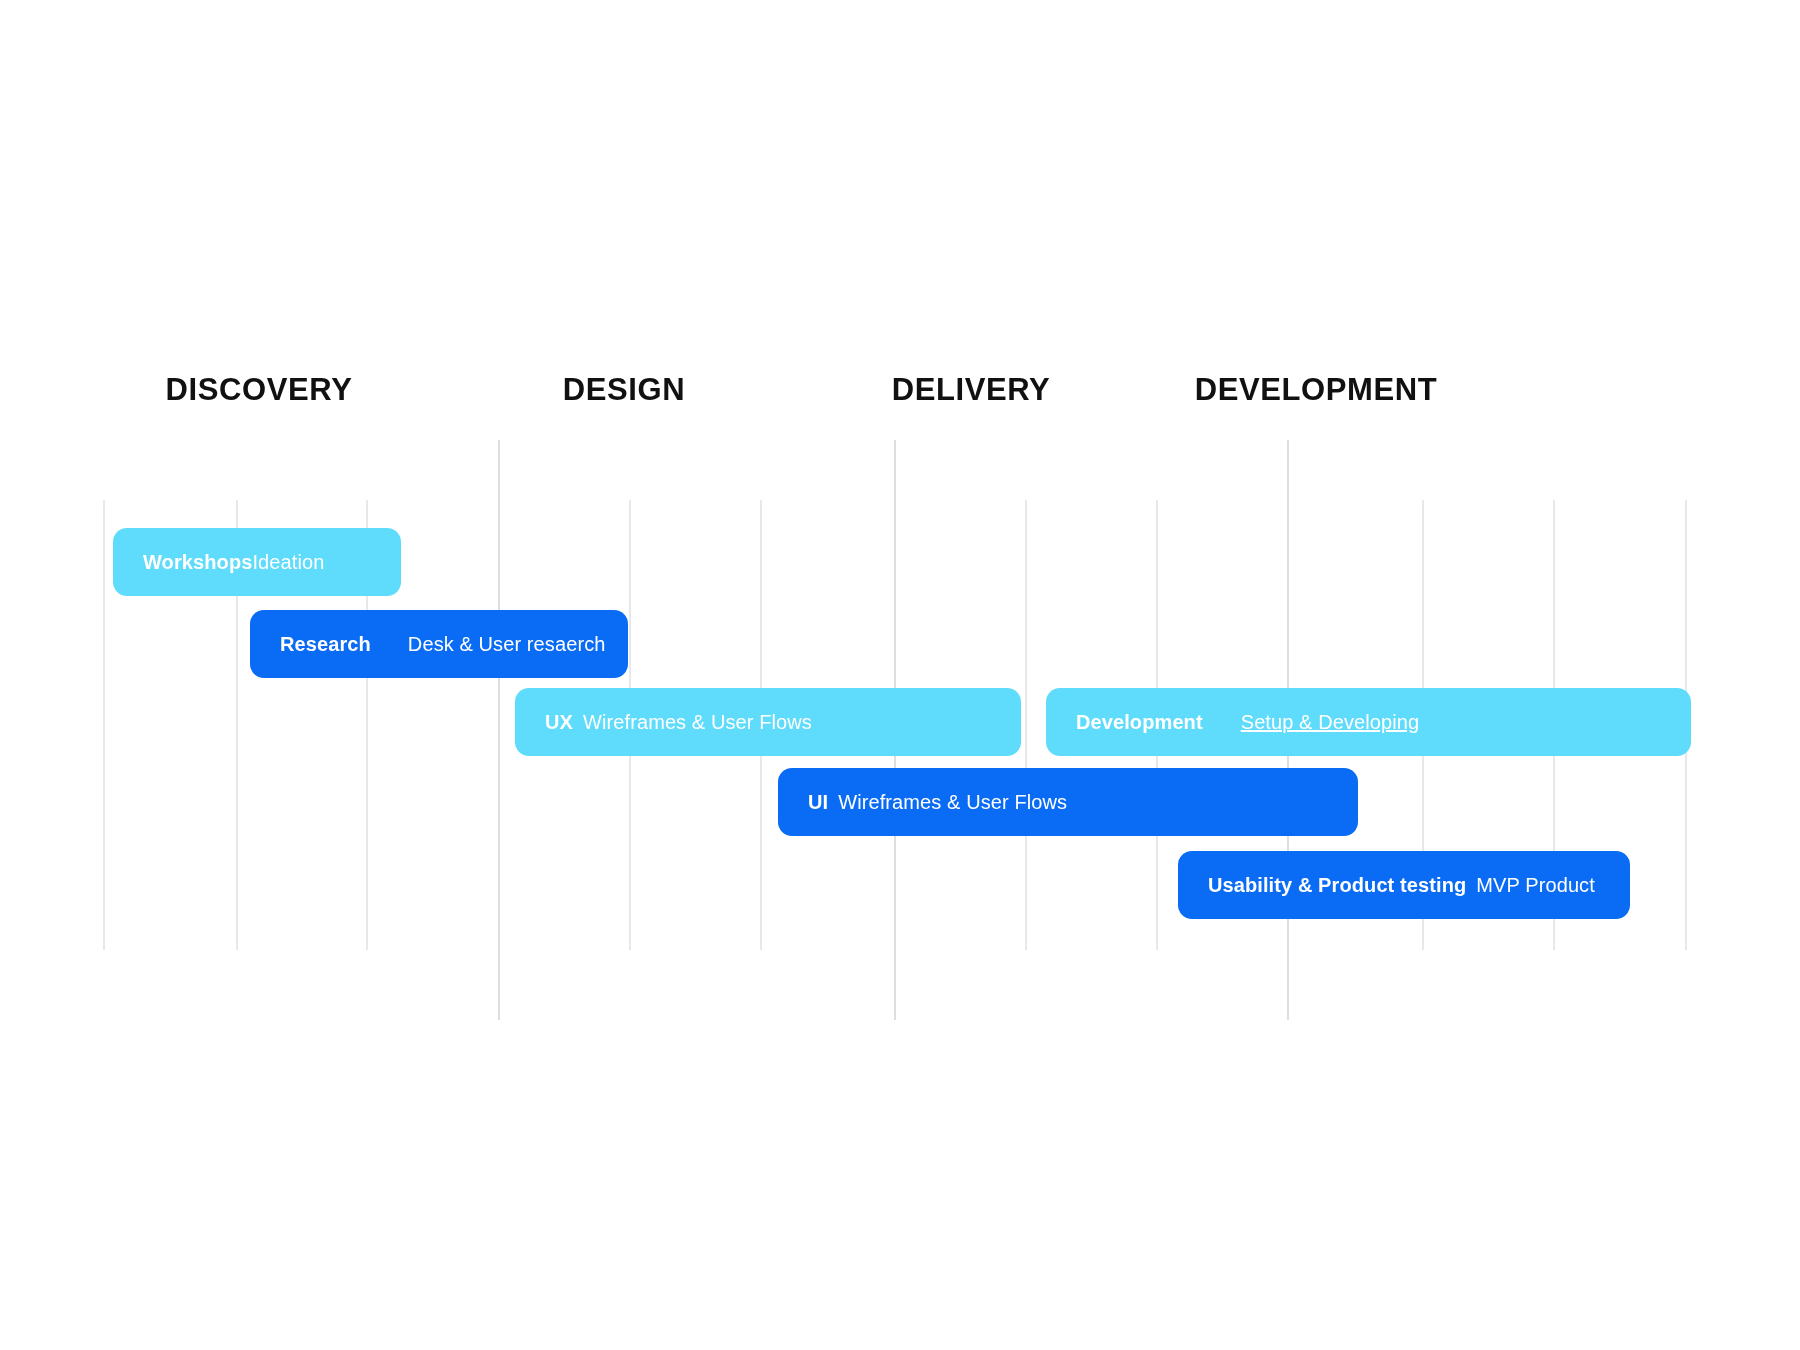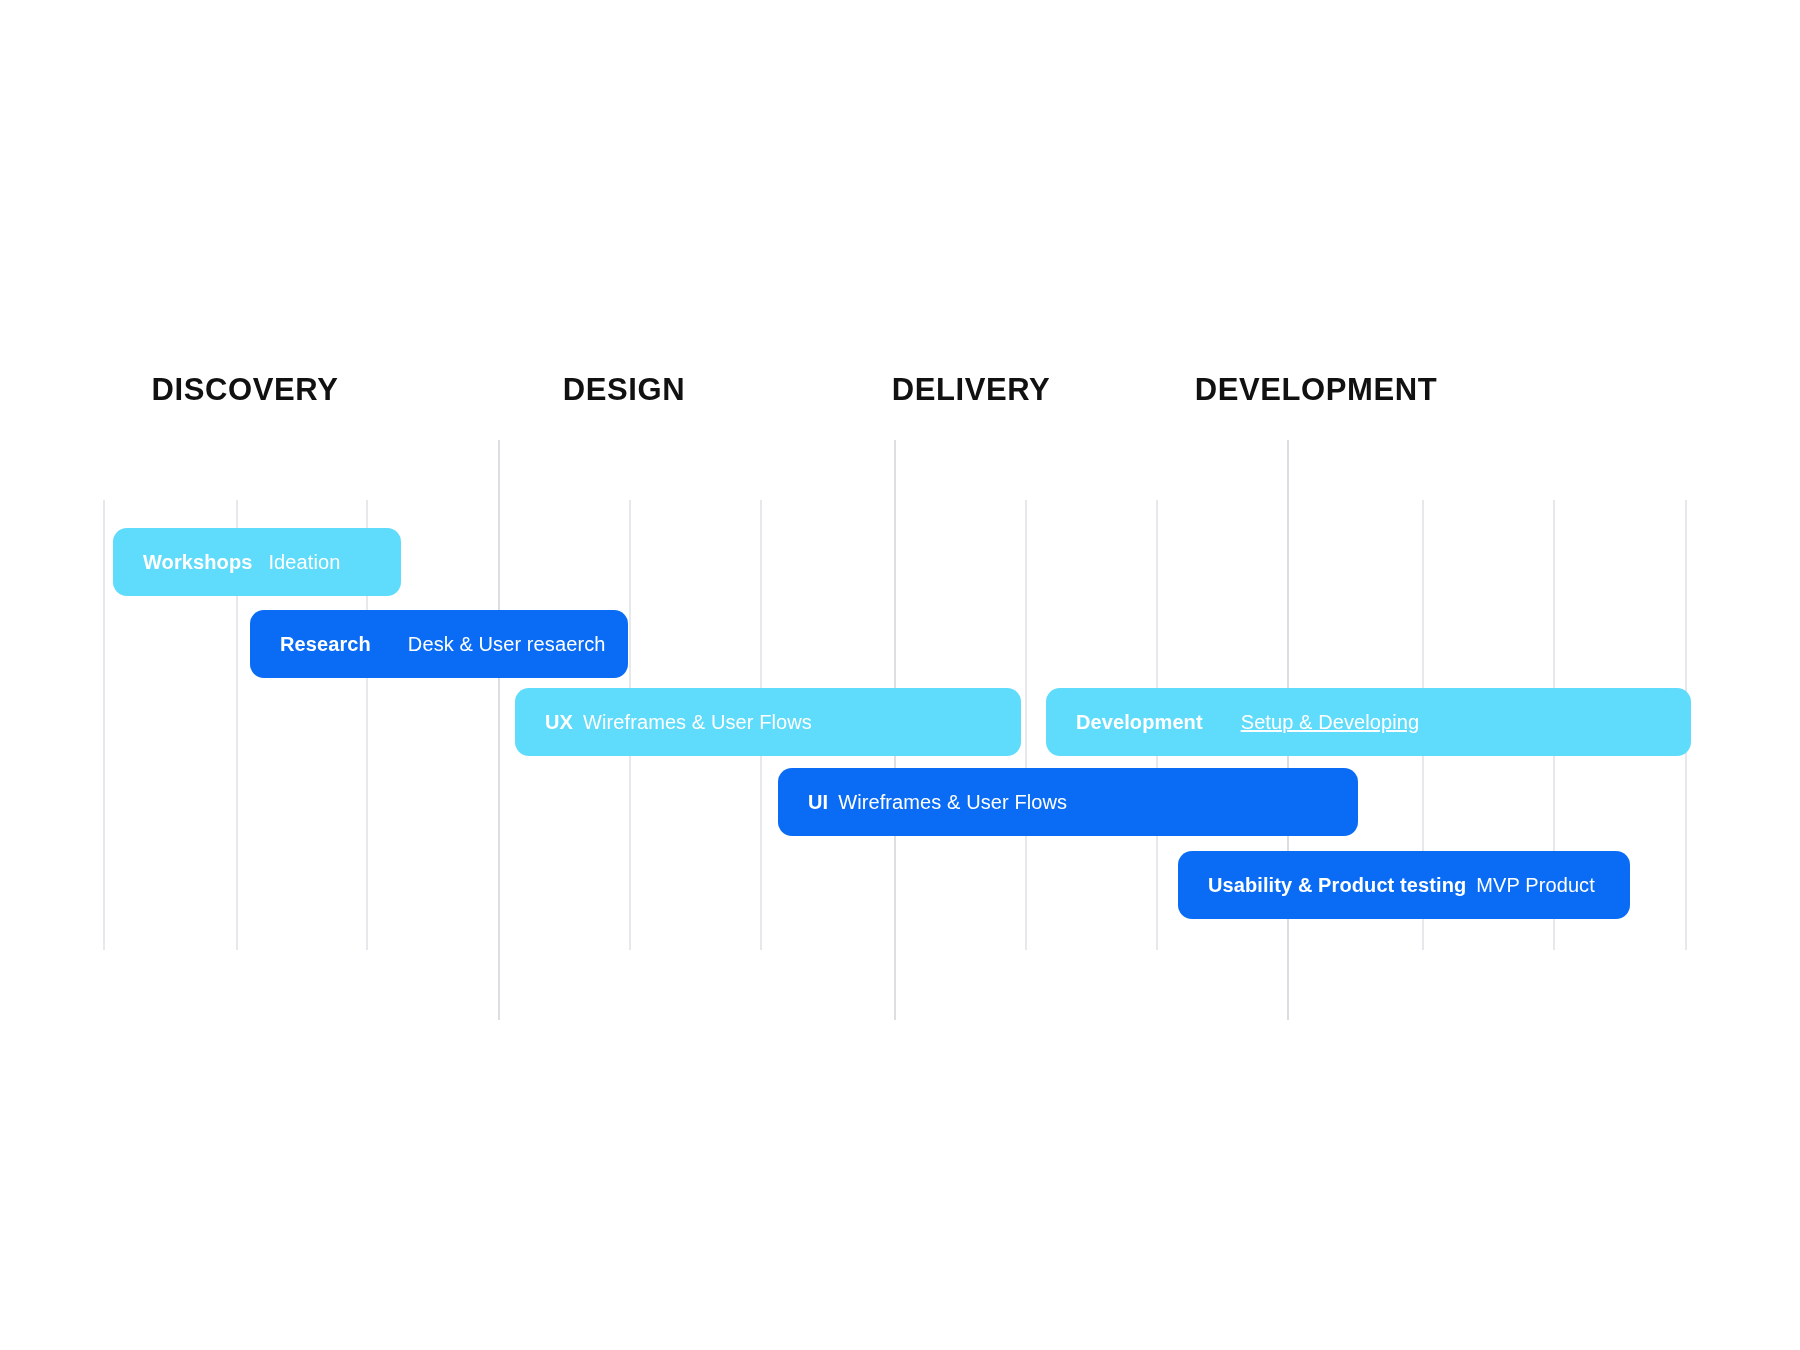--- a/index.html
+++ b/index.html
@@ -76,32 +76,31 @@
     font-weight: 600;
     color: #ffffff;
     letter-spacing: 0.1px;
   }
   .bar-sub {
     font-family: "Liberation Sans", sans-serif;
     font-size: 20px;
     font-weight: 400;
     color: #ffffff;
     letter-spacing: 0.1px;
-    margin-left: 16px;
   }
   .bar-sub.tight { margin-left: 10px; }
   .bar-sub.wide  { margin-left: 38px; text-decoration: underline; }
 </style>
 </head>
 <body>
 
 <div id="canvas">
 
   <div id="phase-headers">
-      <div class="phase-label" style="left: 245px;">DISCOVERY</div>
+      <div class="phase-label" style="left: 259px;">DISCOVERY</div>
       <div class="phase-label" style="left: 624px;">DESIGN</div>
       <div class="phase-label" style="left: 971px;">DELIVERY</div>
       <div class="phase-label" style="left: 1316px;">DEVELOPMENT</div>
     </div>
 
   <div id="gridlines">
       <div class="gridline minor" style="left: 103px; background: rgb(230, 232, 235);"></div>
       <div class="gridline minor" style="left: 236px; background: rgb(230, 232, 235);"></div>
       <div class="gridline minor" style="left: 366px; background: rgb(230, 232, 235);"></div>
       <div class="gridline minor" style="left: 629px; background: rgb(230, 232, 235);"></div>

